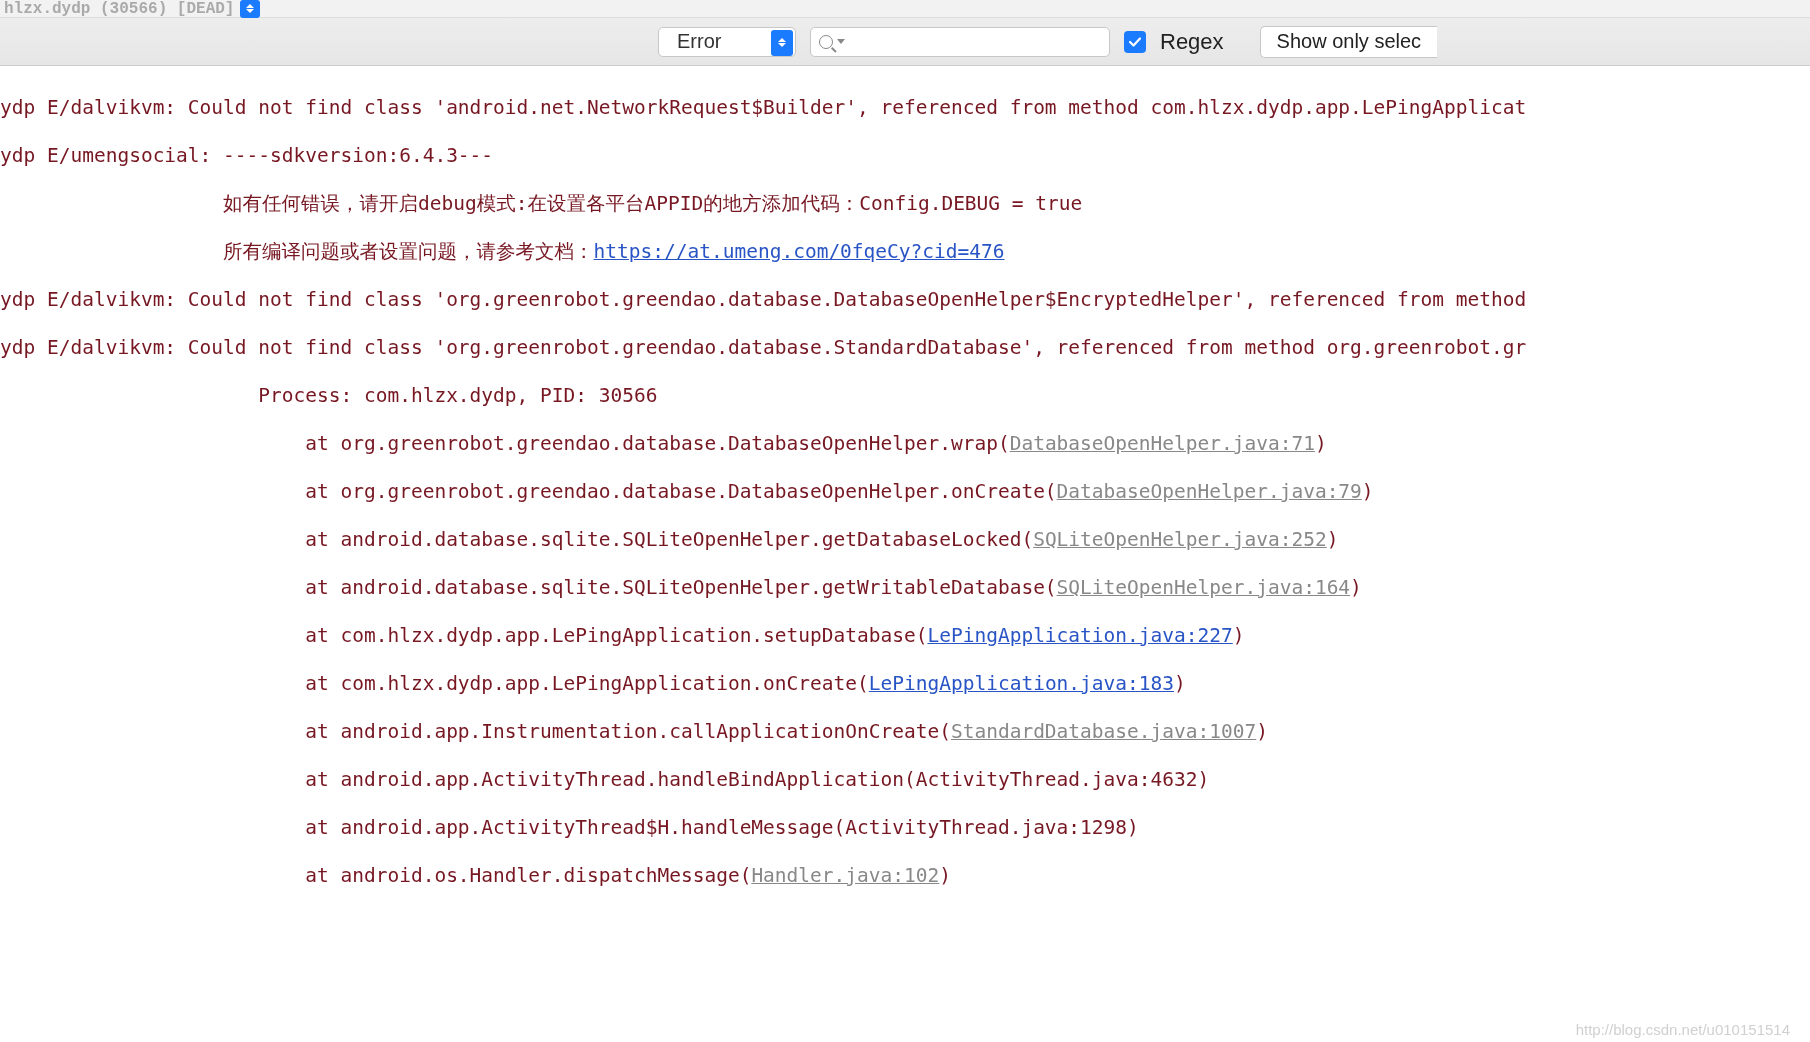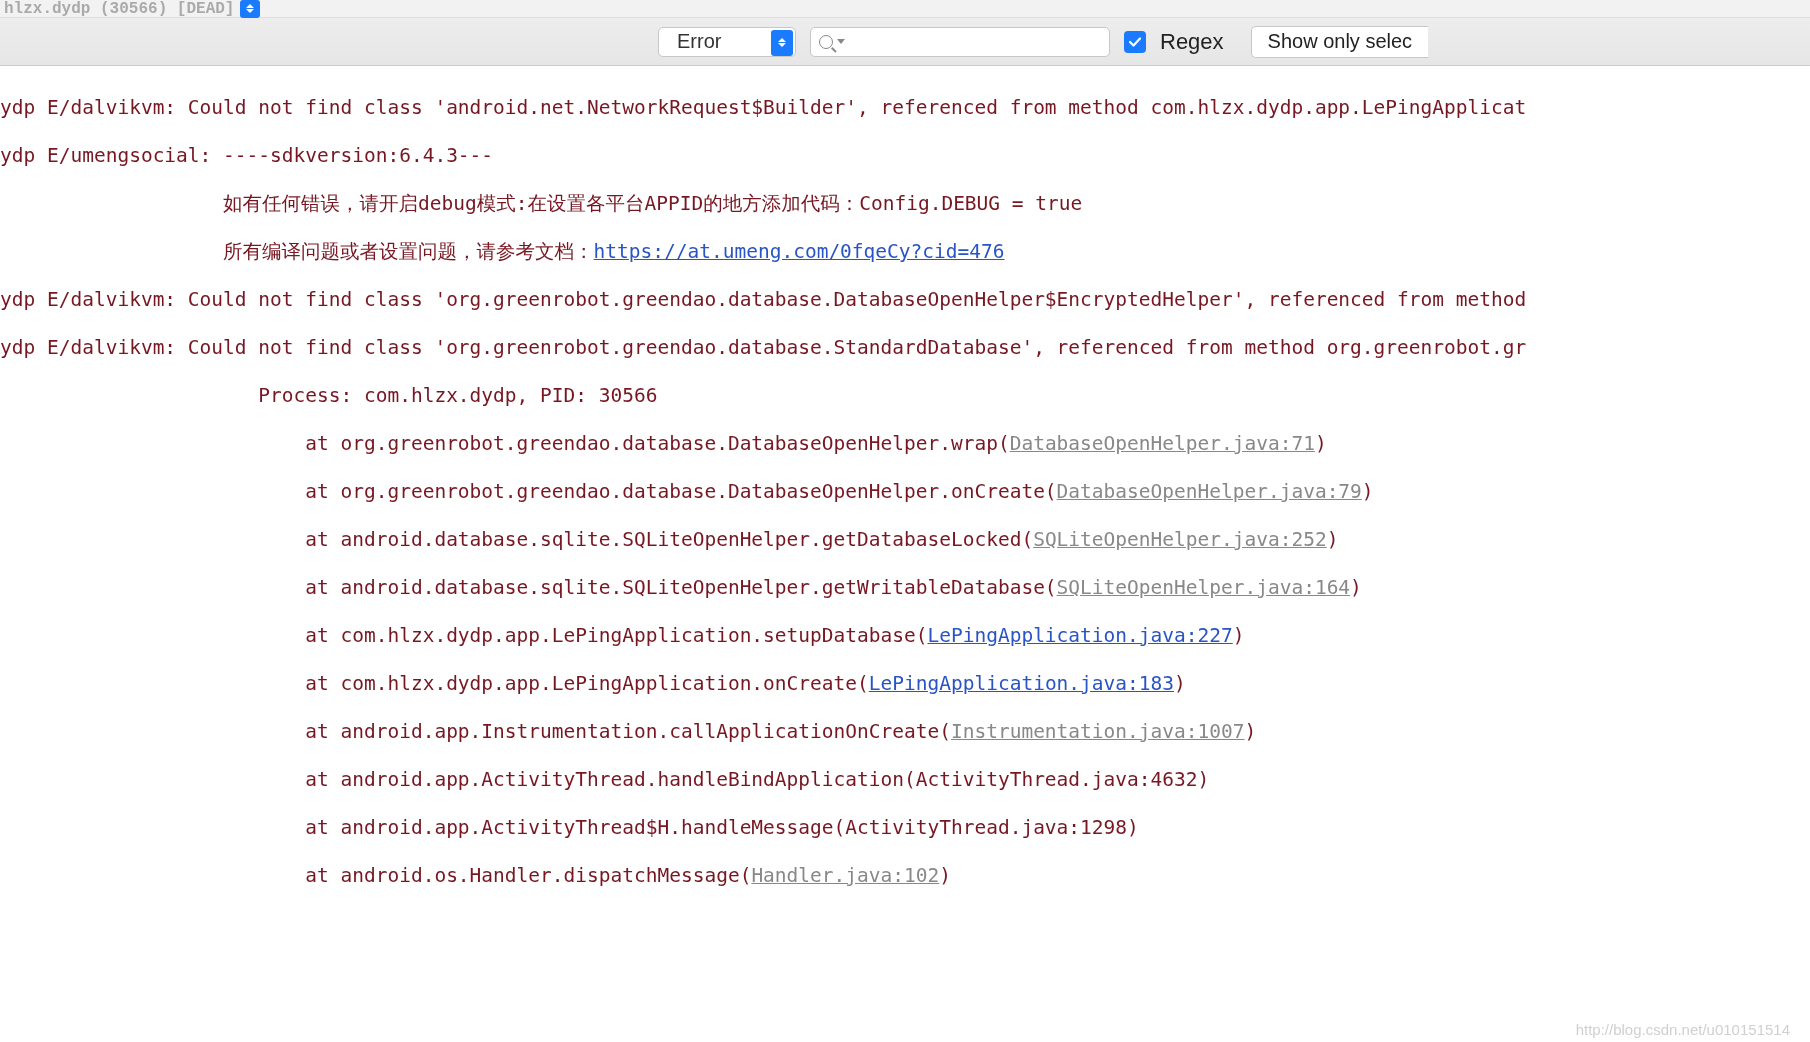--- a/index.html
+++ b/index.html
@@ -131,21 +131,21 @@
     background: #fff;
     border: 1px solid #c7c7c7;
     border-radius: 5px 0 0 5px;
     border-right: none;
     padding: 0 16px;
     font-family: -apple-system, sans-serif;
     font-size: 20px;
     color: #222;
     display: flex;
     align-items: center;
-    margin-left: 13px;
+    margin-left: 22px;
     white-space: nowrap;
   }
 
   .log-area {
     padding-top: 6px;
     font-size: 19.5px;
     line-height: 24px;
     white-space: pre;
     color: #771722;
     overflow: hidden;
@@ -199,21 +199,21 @@
 <span class="log-line">    <span>               所有编译问题或者设置问题，请参考文档：</span><span class="link-blue">https://at.umeng.com/0fqeCy?cid=476</span></span>
 <span class="log-line"><span>ydp </span><span>E/dalvikvm: Could not find class 'org.greenrobot.greendao.database.DatabaseOpenHelper$EncryptedHelper', referenced from method</span></span>
 <span class="log-line"><span>ydp </span><span>E/dalvikvm: Could not find class 'org.greenrobot.greendao.database.StandardDatabase', referenced from method org.greenrobot.gr</span></span>
 <span class="log-line">    <span>                  Process: com.hlzx.dydp, PID: 30566</span></span>
 <span class="log-line">    <span>                      at </span><span>org.greenrobot.greendao.database.DatabaseOpenHelper.wrap(</span><span class="link-gray">DatabaseOpenHelper.java:71</span><span>)</span></span>
 <span class="log-line">    <span>                      at </span><span>org.greenrobot.greendao.database.DatabaseOpenHelper.onCreate(</span><span class="link-gray">DatabaseOpenHelper.java:79</span><span>)</span></span>
 <span class="log-line">    <span>                      at </span><span>android.database.sqlite.SQLiteOpenHelper.getDatabaseLocked(</span><span class="link-gray">SQLiteOpenHelper.java:252</span><span>)</span></span>
 <span class="log-line">    <span>                      at </span><span>android.database.sqlite.SQLiteOpenHelper.getWritableDatabase(</span><span class="link-gray">SQLiteOpenHelper.java:164</span><span>)</span></span>
 <span class="log-line">    <span>                      at </span><span>com.hlzx.dydp.app.LePingApplication.setupDatabase(</span><span class="link-blue">LePingApplication.java:227</span><span>)</span></span>
 <span class="log-line">    <span>                      at </span><span>com.hlzx.dydp.app.LePingApplication.onCreate(</span><span class="link-blue">LePingApplication.java:183</span><span>)</span></span>
-<span class="log-line">    <span>                      at </span><span>android.app.Instrumentation.callApplicationOnCreate(</span><span class="link-gray">Instrumentation.java:1007</span><span>)</span></span>
+<span class="log-line">    <span>                      at </span><span>android.app.Instrumentation.callApplicationOnCreate(</span><span class="link-gray">StandardDatabase.java:1007</span><span>)</span></span>
 <span class="log-line">    <span>                      at </span><span>android.app.ActivityThread.handleBindApplication(ActivityThread.java:4632)</span></span>
 <span class="log-line">    <span>                      at </span><span>android.app.ActivityThread$H.handleMessage(ActivityThread.java:1298)</span></span>
 <span class="log-line">    <span>                      at </span><span>android.os.Handler.dispatchMessage(</span><span class="link-gray">Handler.java:102</span><span>)</span></span>
 
 
 
 
 
 
 </div>

